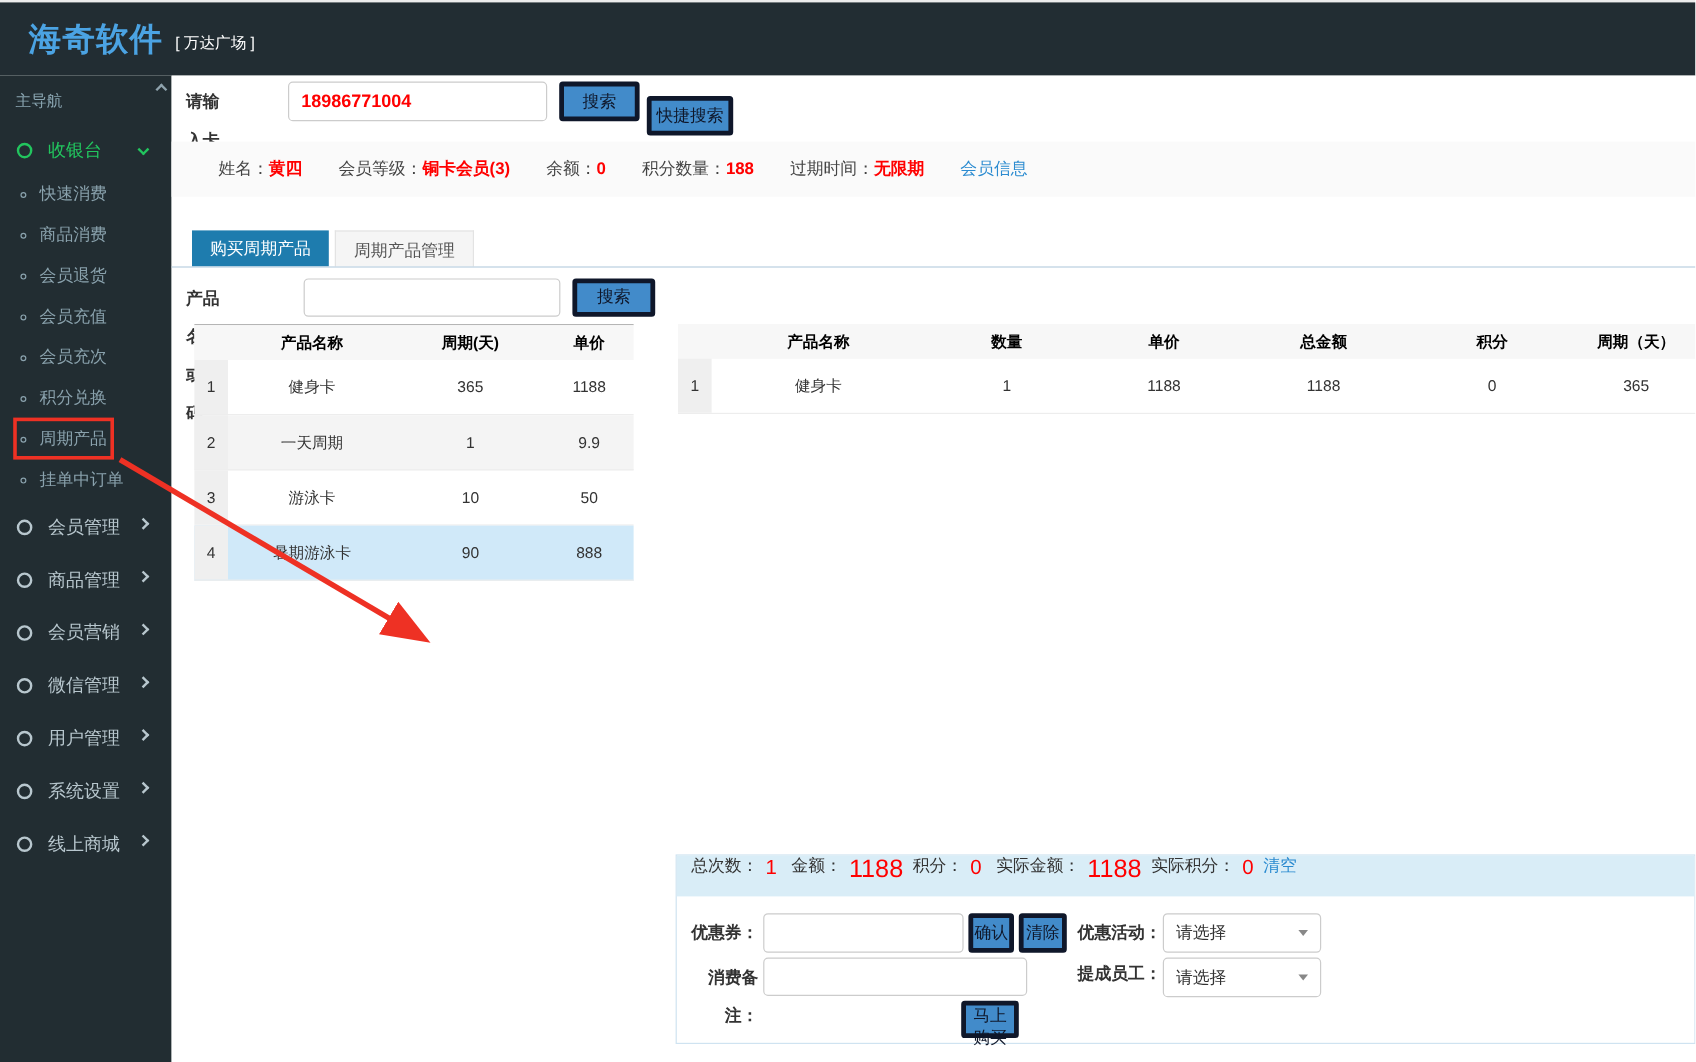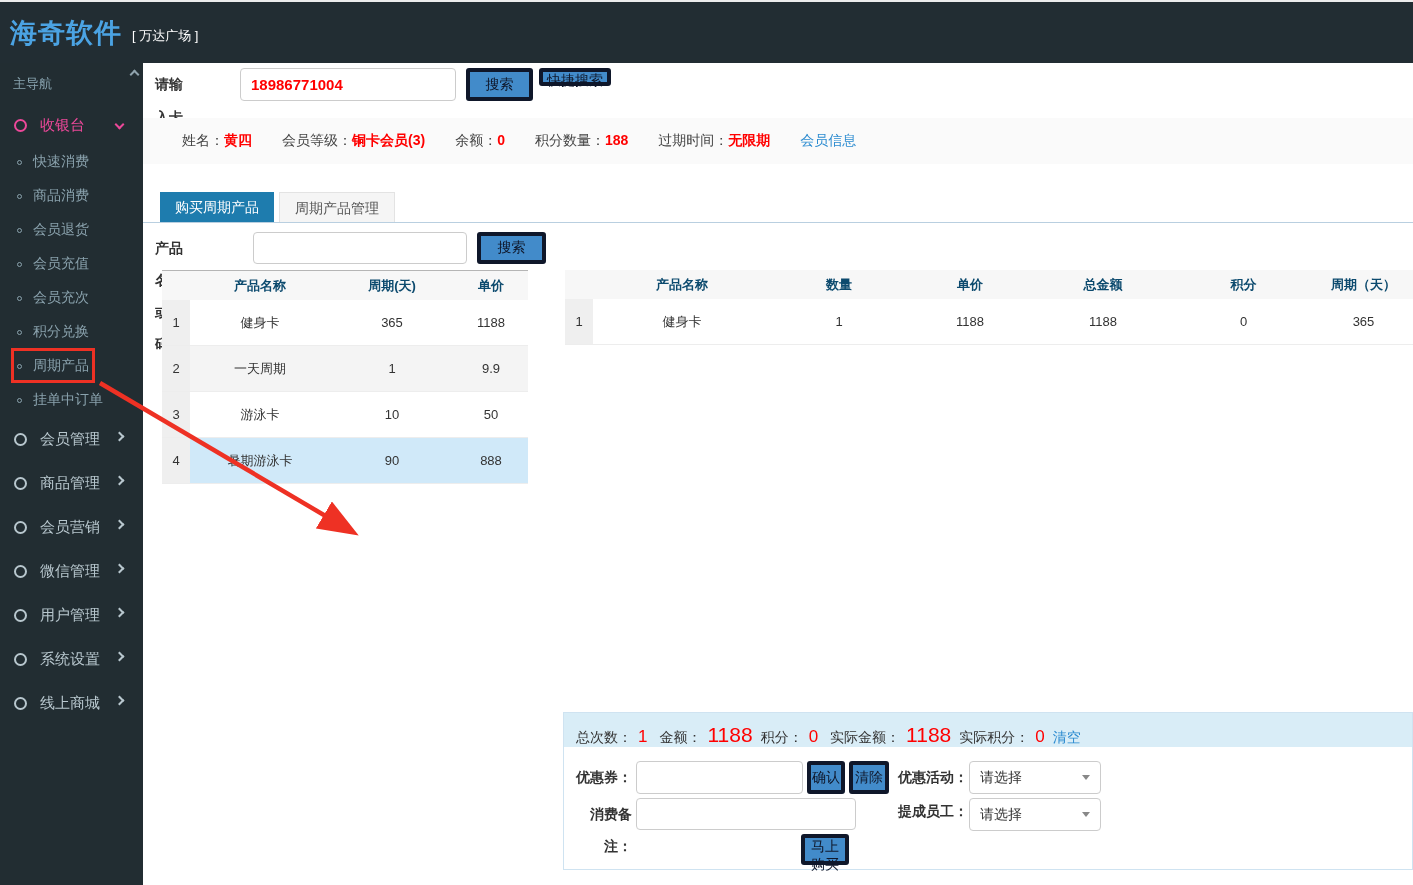--- a/index.html
+++ b/index.html
@@ -2,51 +2,51 @@
 <html><head>
 <meta charset="utf-8">
 <style>
   * { margin:0; padding:0; box-sizing:border-box; }
   html,body { width:1413px; height:885px; }
   body { font-family:"Liberation Sans","DejaVu Sans",sans-serif; font-size:14px; color:#333; background:#fff; }
   .page { position:relative; width:1413px; height:885px; overflow:hidden; background:#fff; }
 
   
   .topstrip { position:absolute; left:0; top:0; width:100%; height:2px; background:#ececec; }
-  .hdr { position:absolute; left:0; top:2px; width:100%; height:61px; background:#222d33; display:flex; align-items:center; padding-left:10px; }
+  .hdr { position:absolute; left:0; top:2px; width:100%; height:61px; background:#222d33; display:flex; align-items:center; padding-left:24px; }
   .logo { color:#4ba3e3; font-size:27px; font-weight:bold; letter-spacing:1px; }
   .store { color:#fff; font-size:13px; margin-left:10px; margin-top:6px; }
 
   
   .sidebar { position:absolute; left:0; top:63px; width:143px; height:822px; background:#222d32; }
   .scrollup { position:absolute; top:8px; right:5px; color:#8fa3ad; }
   .chev { display:inline-block; width:7px; height:7px; border-right:2px solid currentColor; border-bottom:2px solid currentColor; }
   .chev.right { transform:rotate(-45deg); }
   .chev.down  { transform:rotate(45deg); }
   .chev.up    { transform:rotate(-135deg); }
   .nav-label { padding:12px 0 0 13px; height:27px; color:#8aa5b1; font-size:13px; }
-  .nav-root { position:relative; height:40px; display:flex; align-items:center; padding-left:14px; color:#ec4899; font-size:15px; cursor:pointer; }
+  .nav-root { position:relative; height:40px; display:flex; align-items:center; padding-left:14px; color:#22c55e; font-size:15px; cursor:pointer; }
   .nav-root.cashier { margin-top:15px; }
   .ring { display:inline-block; width:13px; height:13px; border:2px solid currentColor; border-radius:50%; flex:none; }
   .nav-root .lbl { margin-left:13px; }
   .nav-root .chev { position:absolute; right:20px; top:16px; }
   .roots .nav-root { height:44px; color:#b8c7ce; }
   .subitem { position:relative; height:34px; display:flex; align-items:center; padding-left:17px; color:#8aa2ad; font-size:14px; cursor:pointer; }
   .dot { display:inline-block; width:5px; height:5px; border:1px solid currentColor; border-radius:50%; flex:none; margin-right:11px; }
 
   
   .main { position:absolute; left:143px; top:63px; width:1270px; height:822px; background:#fff; }
 
   .btn { display:inline-block; background:#428bca; border:4px solid #0f172a; color:#0f172a; font-size:14px; text-align:center; border-radius:3px; cursor:pointer; font-family:inherit; }
 
   .cardrow { position:absolute; left:0; top:5px; height:33px; }
   .cardrow .flabel { position:absolute; left:12px; top:0; line-height:33px; font-weight:bold; color:#333; }
   .card-input { position:absolute; left:97px; top:0; width:216px; height:33px; border:1px solid #ccc; border-radius:4px; padding-left:10px; color:#f00; font-weight:bold; font-size:15px; font-family:inherit; }
   .btn-search { position:absolute; left:323px; top:0; width:67px; height:33px; }
-  .btn-quick { position:absolute; left:396px; top:0; width:72px; height:18px; }
+  .btn-quick { position:absolute; left:396px; top:12px; width:72px; height:33px; }
 
   .memberbar { position:absolute; left:0; top:55px; width:1270px; height:46px; background:#fafafa; display:flex; align-items:center; padding-left:39px; }
   .memberbar .grp { margin-right:30px; white-space:nowrap; }
   .memberbar .mlabel { color:#444; }
   .memberbar .mval { color:#f00; font-weight:bold; }
   .link { color:#2b8bd0; cursor:pointer; text-decoration:none; }
 
   .tabs { position:absolute; left:17px; top:129px; height:30px; display:flex; gap:5px; }
   .tab { height:30px; line-height:30px; padding:0 15px; font-size:14px; cursor:pointer;text-align:right; }
   .tab.active { background:#1e7cae; color:#fff; }
@@ -55,39 +55,39 @@
 
   .prodsearch { position:absolute; left:0; top:169px; height:32px; }
   .prodsearch .flabel { position:absolute; left:12px; top:0; line-height:32px; font-weight:bold; color:#333; }
   .prod-input { position:absolute; left:110px; top:0; width:214px; height:32px; border:1px solid #ccc; border-radius:4px; padding-left:10px; font-family:inherit; font-size:14px; }
   .btn-prodsearch { position:absolute; left:334px; top:0; width:69px; height:32px; }
 
   
   .tbl { position:absolute; font-size:13px; }
   .tbl .trow { display:flex; }
   .tbl .cell { display:flex; align-items:center; justify-content:center; }
-  .thead { background:#f7f7f7; font-weight:bold; color:#0c4a6e; }
+  .thead { background:#f7f7f7; font-weight:bold; color:#000000; }
   .thead .cell { height:29px; }
   .tbody .cell { height:45px; }
   .tbody .trow { border-bottom:1px solid #ededed; }
   .cell.no { background:#efefef; }
   .thead .cell.no { background:#f7f7f7; }
 
   .ltable { left:19px; top:207px; width:366px; border-top:1px solid #b5b5b5; }
   .ltable .c0{width:28px;} .ltable .c1{width:140px;} .ltable .c2{width:124px;} .ltable .c3{width:74px;}
   .r-even { background:#f4f4f4; }
   .r-selected { background:#d0e9f9; }
 
   .rtable { left:422px; top:207px; width:848px; }
   .rtable .c0{width:28px;} .rtable .c1{width:178px;} .rtable .c2{width:136px;} .rtable .c3{width:126px;}
   .rtable .c4{width:140px;} .rtable .c5{width:141px;} .rtable .c6{width:99px;}
 
   
   .bpanel { position:absolute; left:420px; top:649px; width:850px; height:158px; border:1px solid #cfe3f1; background:#fff; }
-  .sumbar { position:absolute; left:0; top:0; width:848px; height:34px; background:#d9edf7; display:flex; align-items:flex-end; padding-left:12px; white-space:nowrap; }
+  .sumbar { position:absolute; left:0; top:0; width:848px; height:34px; background:#d9edf7; display:flex; align-items:flex-start; padding-left:12px; white-space:nowrap; }
   .sumbar .slabel { color:#333; font-size:14px; margin-left:12px; }
   .sumbar .sval { color:#f00; margin-left:6px; }
   .sv-sm { font-size:17px; }
   .sv-lg { font-size:21px; }
   .sumbar .link { margin-left:8px; font-size:14px; }
 
   .fld-label { position:absolute; text-align:right; font-weight:bold; color:#333; font-size:14px; }
   .txt { border:1px solid #ccc; border-radius:4px; padding-left:10px; font-family:inherit; font-size:14px; position:absolute; }
   .coupon-label { left:4px; top:48px; width:64px; line-height:33px; }
   .coupon-input { left:72px; top:48px; width:167px; height:33px; }

